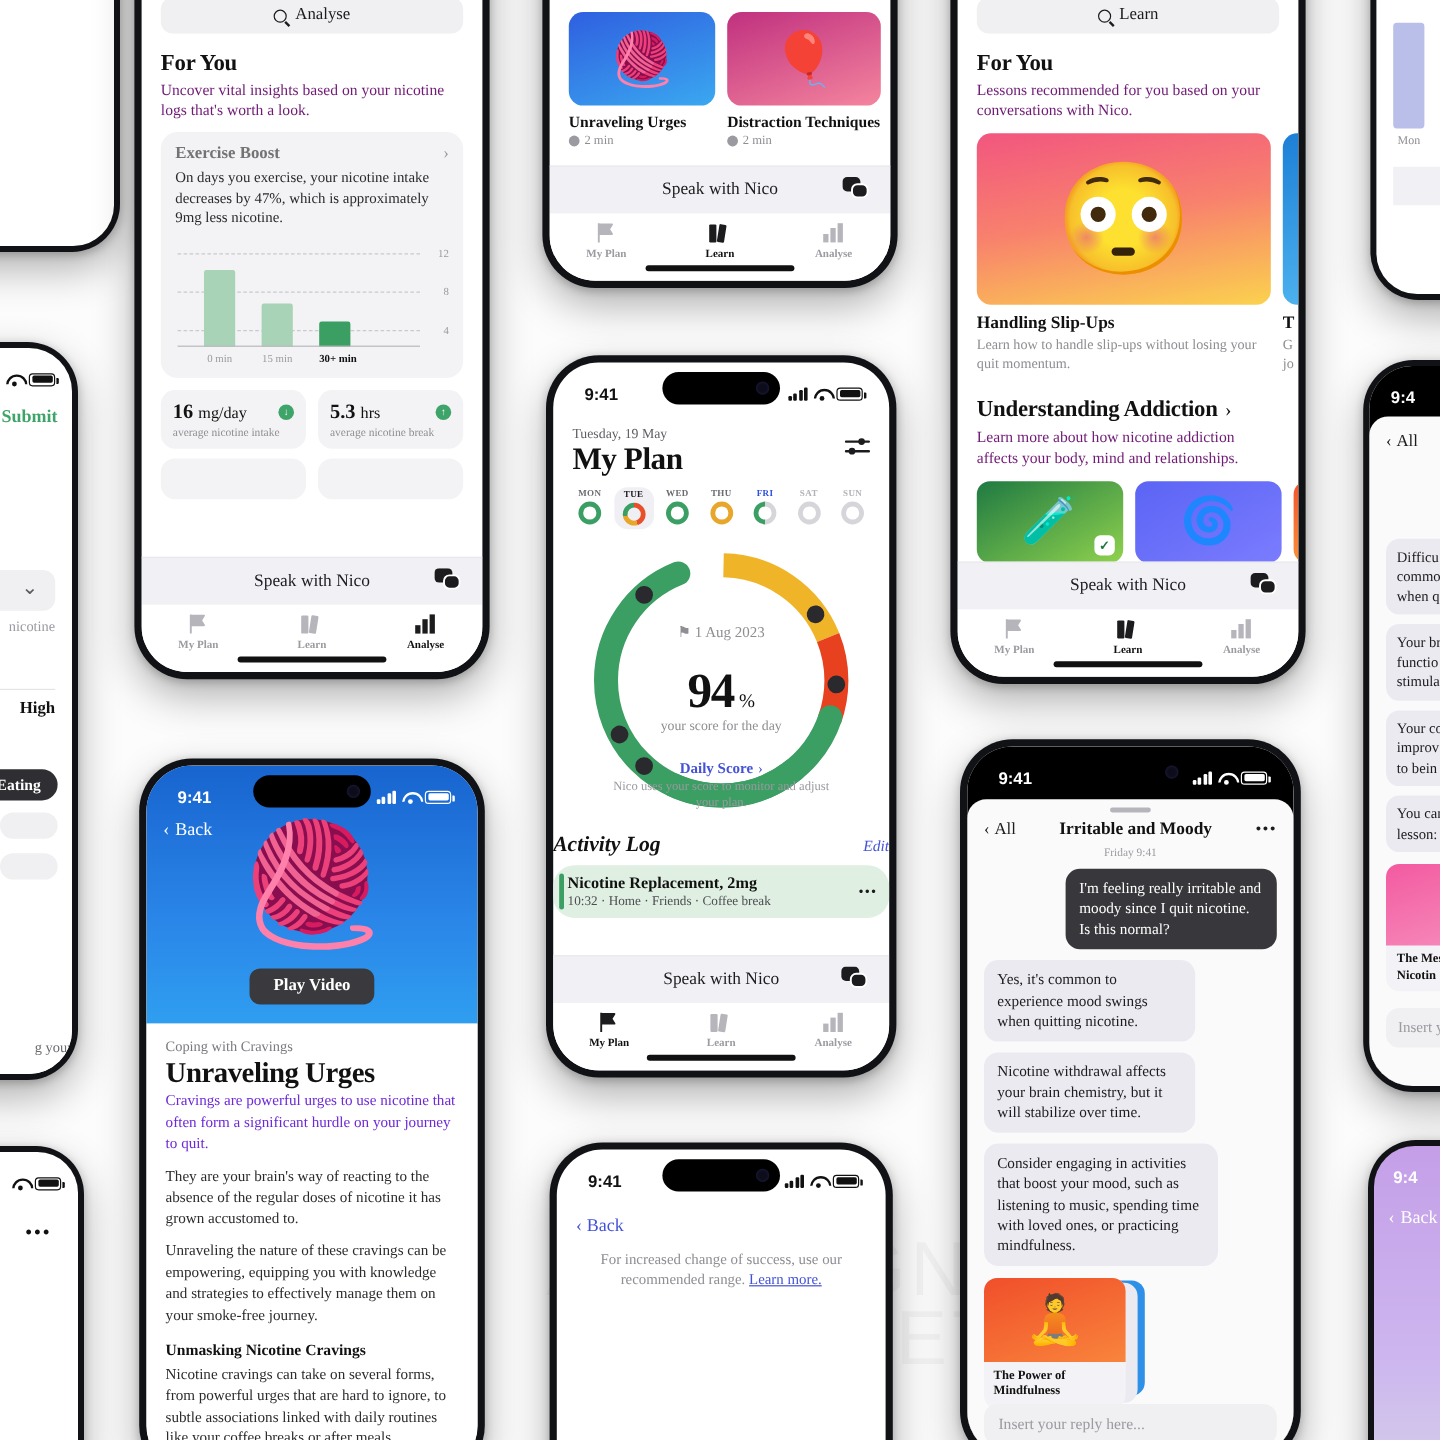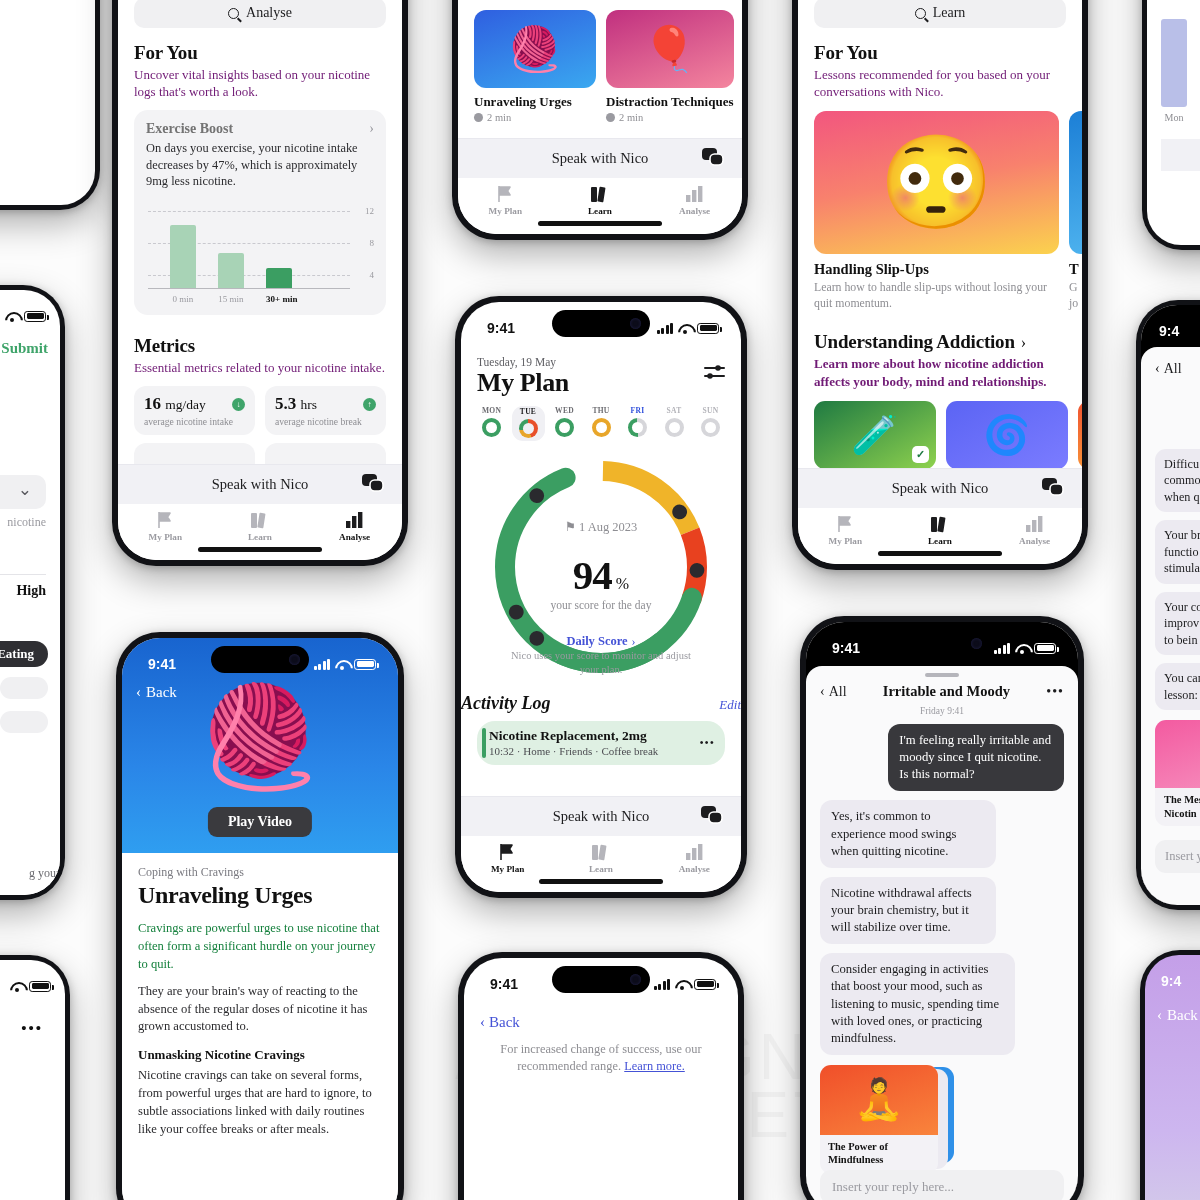--- a/index.html
+++ b/index.html
@@ -196,24 +196,20 @@
             </div>
             <div class="axis"></div>
             <div class="xlabels">
               <span>0 min</span>
               <span>15 min</span>
               <span class="act">30+ min</span>
             </div>
           </div>
         </div>
 
-        <div style="padding:20px 16px 0;">
-          <div class="sec-title">Metrics</div>
-          <div class="sec-sub">Essential metrics related to your nicotine intake.</div>
-        </div>
         <div style="display:flex; gap:10px; padding:10px 16px 0;">
           <div class="metriccard">
             <div class="arrowdot">↓</div>
             <div class="metricval"><span>16</span>
               <small>mg/day</small></div>
             <div class="metriclbl">average nicotine intake</div>
           </div>
           <div class="metriccard">
             <div class="arrowdot">↑</div>
             <div class="metricval"><span>5.3</span>
@@ -347,21 +343,21 @@
               <span>G</span><br>
               <span>jo</span>
             </div>
           </div>
         </div>
 
         <div style="padding:20px 16px 0; display:flex; align-items:baseline; gap:6px;">
           <div class="sec-title">Understanding Addiction</div>
           <span style="font-size:16px;color:#111;">›</span>
         </div>
-        <div style="padding:0 16px;font-weight:bold;">
+        <div style="padding:0 16px;">
           <div class="sec-sub">Learn more about how nicotine addiction affects your body, mind and relationships.</div>
         </div>
         <div style="display:flex; gap:10px; padding:11px 0 0 16px; overflow:hidden;">
           <div style="width:122px;height:68px;border-radius:11px;background:linear-gradient(150deg,#1f7a42,#8fd24e);flex:none;position:relative;display:flex;align-items:center;justify-content:center;font-size:38px;">
             <span>🧪</span>
             <span style="position:absolute;right:7px;bottom:6px;width:17px;height:17px;border-radius:5px;background:#fff;display:flex;align-items:center;justify-content:center;color:#1f7a42;font-size:11px;font-weight:700;">✓</span>
           </div>
           <div style="width:122px;height:68px;border-radius:11px;background:linear-gradient(150deg,#5b64f4,#7b7cff);flex:none;display:flex;align-items:center;justify-content:center;font-size:38px;">
             <span>🌀</span>
           </div>
@@ -498,21 +494,21 @@
             <span style="font-size:12.5px; font-weight:700; color:#4452d6;">Daily Score</span>
             <span style="font-size:12px; color:#4452d6;">›</span>
           </div>
           <div style="position:absolute; top:194px; left:12px; right:12px; text-align:center; font-size:10.5px; color:#9a9aa0; line-height:1.3;">Nico uses your score to monitor and adjust your plan.</div>
         </div>
 
         <div style="display:flex; align-items:baseline; justify-content:space-between; padding:12px 0 0;font-style:italic;">
           <div style="font-size:18px; font-weight:700; color:#111;">Activity Log</div>
           <div style="font-size:13px; color:#4452d6;">Edit</div>
         </div>
-        <div style="margin:7px 16px 0; background:#dff0e3; border-radius:18px; padding:7px 10px 8px 12px; position:relative;">
+        <div style="margin:7px 0 0; background:#dff0e3; border-radius:18px; padding:7px 10px 8px 12px; position:relative;">
           <span style="position:absolute; left:5px; top:7px; bottom:7px; width:4px; border-radius:2px; background:#3b9e62;"></span>
           <div style="font-size:13.5px; font-weight:700; color:#111;">Nicotine Replacement, 2mg</div>
           <div style="font-size:11px; color:#4d4d52; margin-top:1px;">10:32 · Home · Friends · Coffee break</div>
           <span style="position:absolute; right:10px; top:50%; transform:translateY(-50%); font-size:12px; letter-spacing:1px; color:#1c1c1e;">•••</span>
         </div>
       </div>
 
       <div class="speakbar">
         <span>Speak with Nico</span>
         <span class="chat">
@@ -603,22 +599,23 @@
         </span>
       </div>
       <div style="position:absolute; top:46px; left:14px; display:flex; align-items:center; gap:5px; color:#fff; font-size:15px; z-index:25;">
         <span>‹</span>
         <span>Back</span>
       </div>
 
       <div style="position:absolute; top:215px; left:0; right:0; bottom:0; background:#fff; padding:12px 16px 0;">
         <div style="font-size:12px; color:#7a7a80;">Coping with Cravings</div>
         <div style="font-size:24px; font-weight:700; color:#111; letter-spacing:-.4px; margin-top:2px;">Unraveling Urges</div>
-        <div style="font-size:12.6px; color:#15803d; line-height:1.42; margin-top:11px;">Cravings are powerful urges to use nicotine that often form a significant hurdle on your journey to quit.</div>
+        <div style="font-size:12.6px; color:#6d28d9; line-height:1.42; ">Cravings are powerful urges to use nicotine that often form a significant hurdle on your journey to quit.</div>
         <div style="font-size:12.6px; color:#2b2b2e; line-height:1.42; margin-top:9px;">They are your brain's way of reacting to the absence of the regular doses of nicotine it has grown accustomed to.</div>
+        <div style="font-size:12.6px; color:#2b2b2e; line-height:1.42; margin-top:9px;">Unraveling the nature of these cravings can be empowering, equipping you with knowledge and strategies to effectively manage them on your smoke-free journey.</div>
         <div style="font-size:13px; font-weight:700; color:#111; margin-top:11px;">Unmasking Nicotine Cravings</div>
         <div style="font-size:12.6px; color:#2b2b2e; line-height:1.42; margin-top:4px;">Nicotine cravings can take on several forms, from powerful urges that are hard to ignore, to subtle associations linked with daily routines like your coffee breaks or after meals.</div>
       </div>
     </div>
   </div>
 
   <div class="phone" style="left:800px; top:616px; width:284px; height:604px;">
     <div class="screen">
       <div class="notch">
           <span class="lens"></span>

